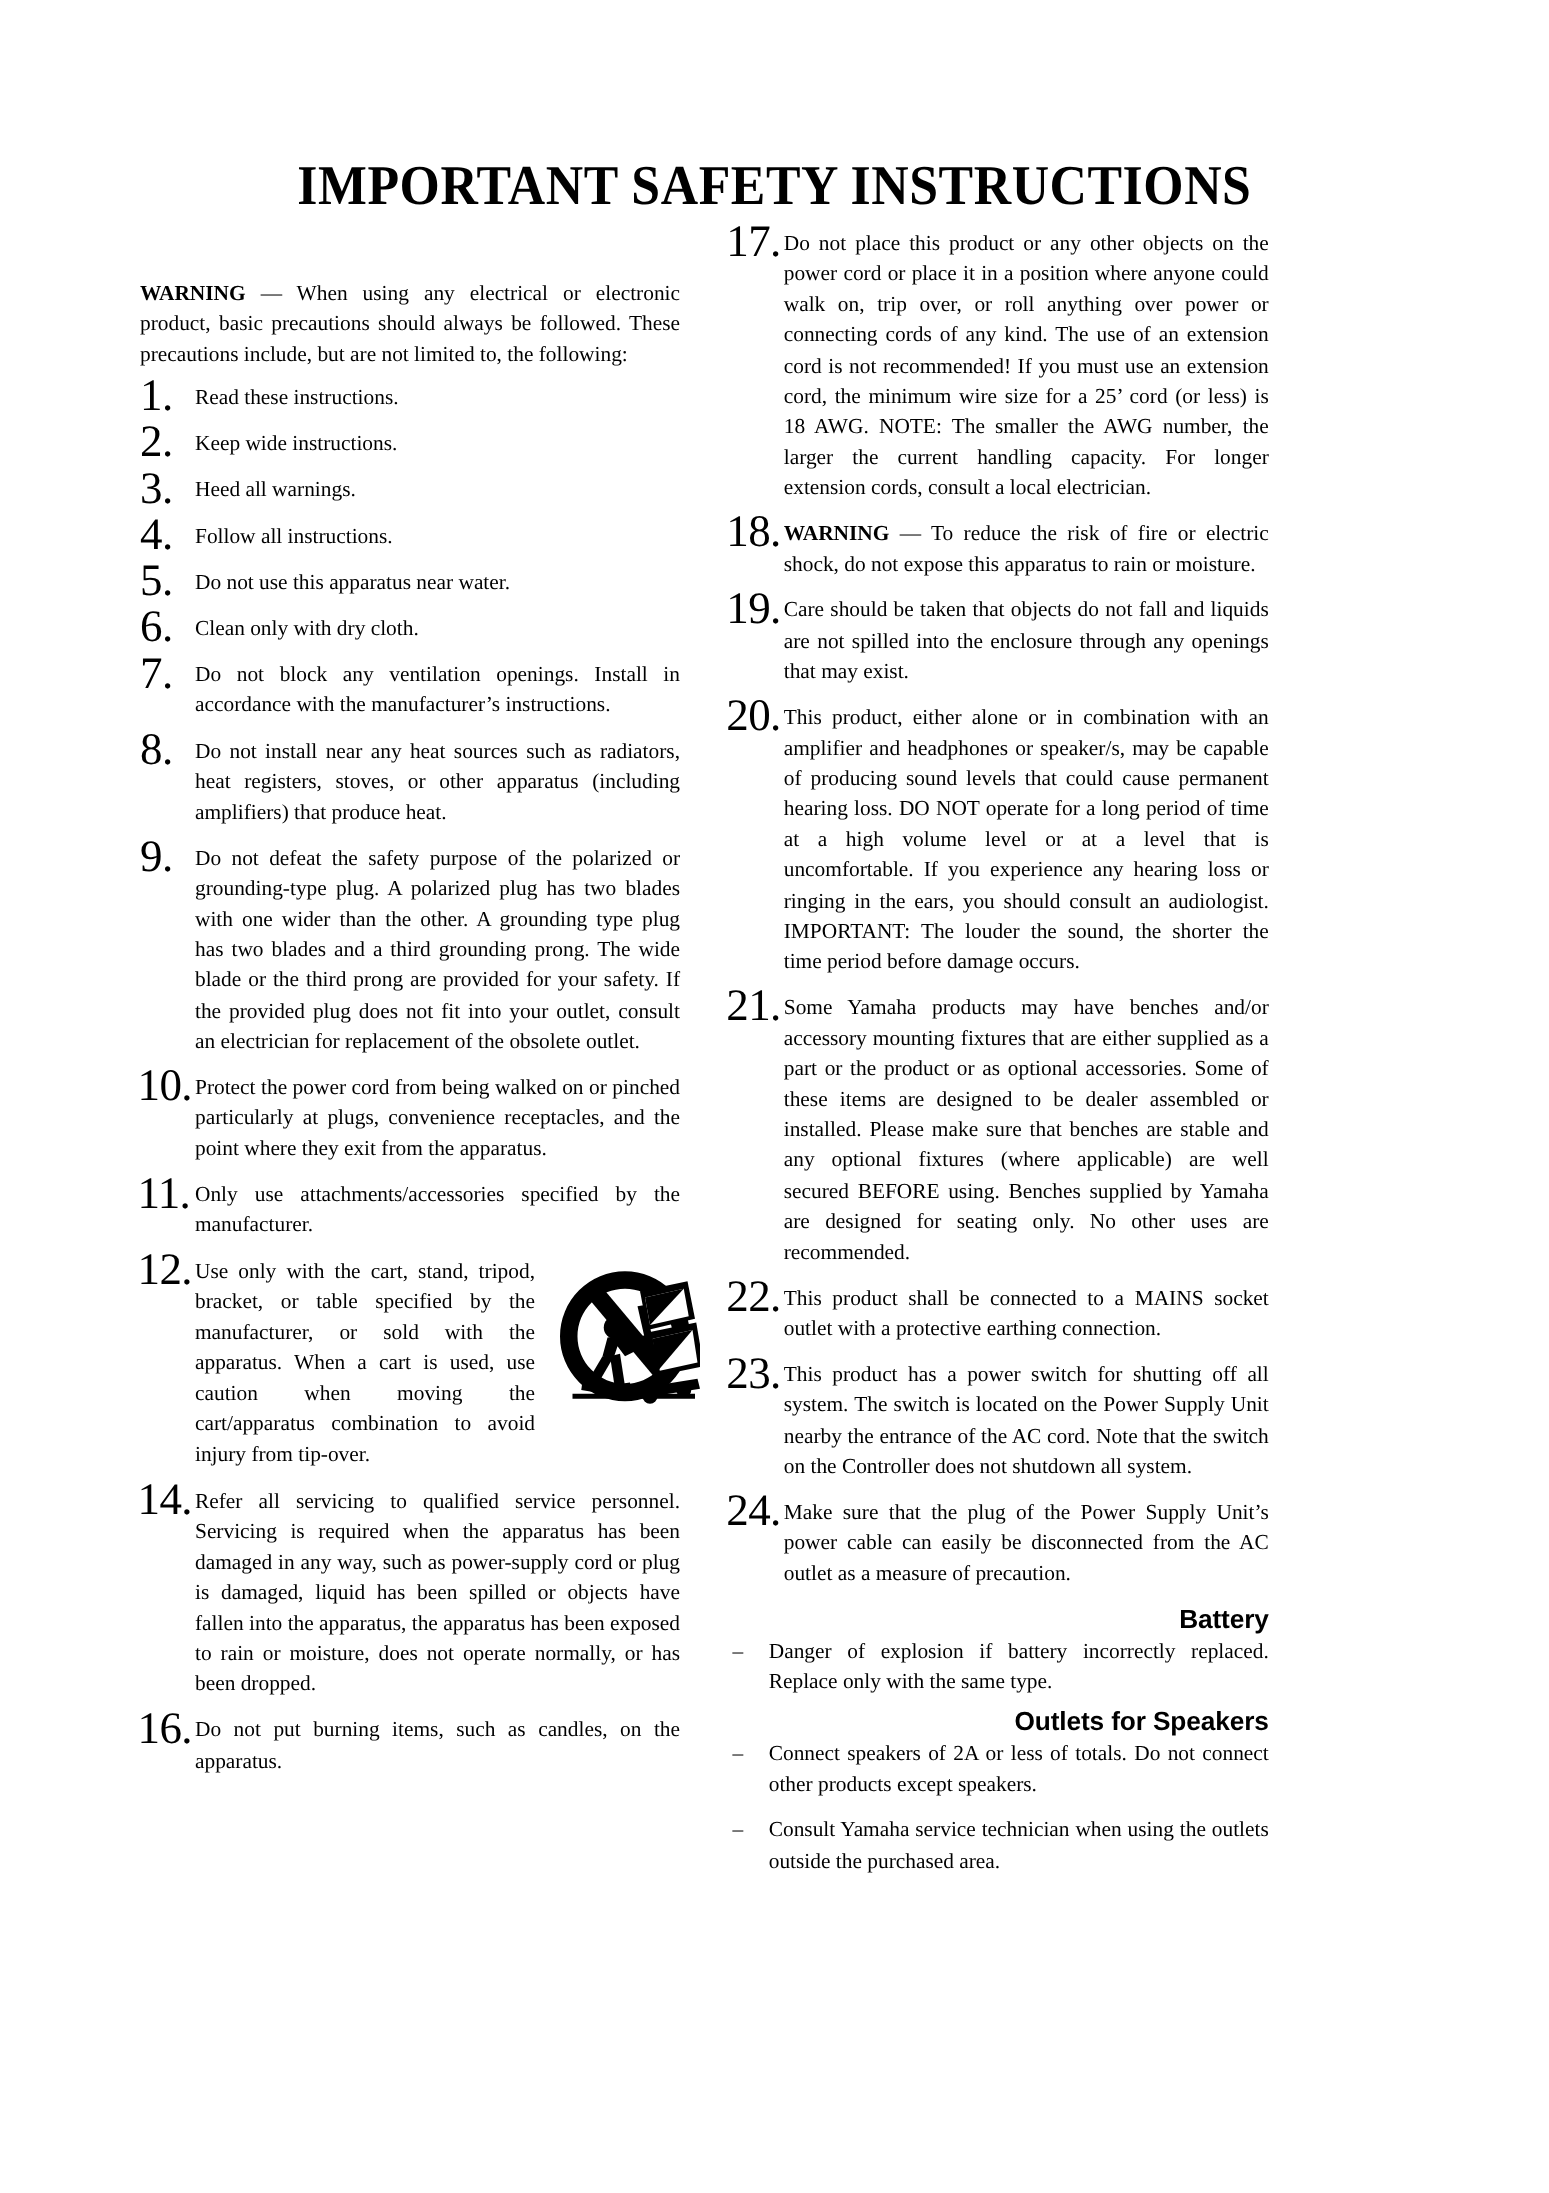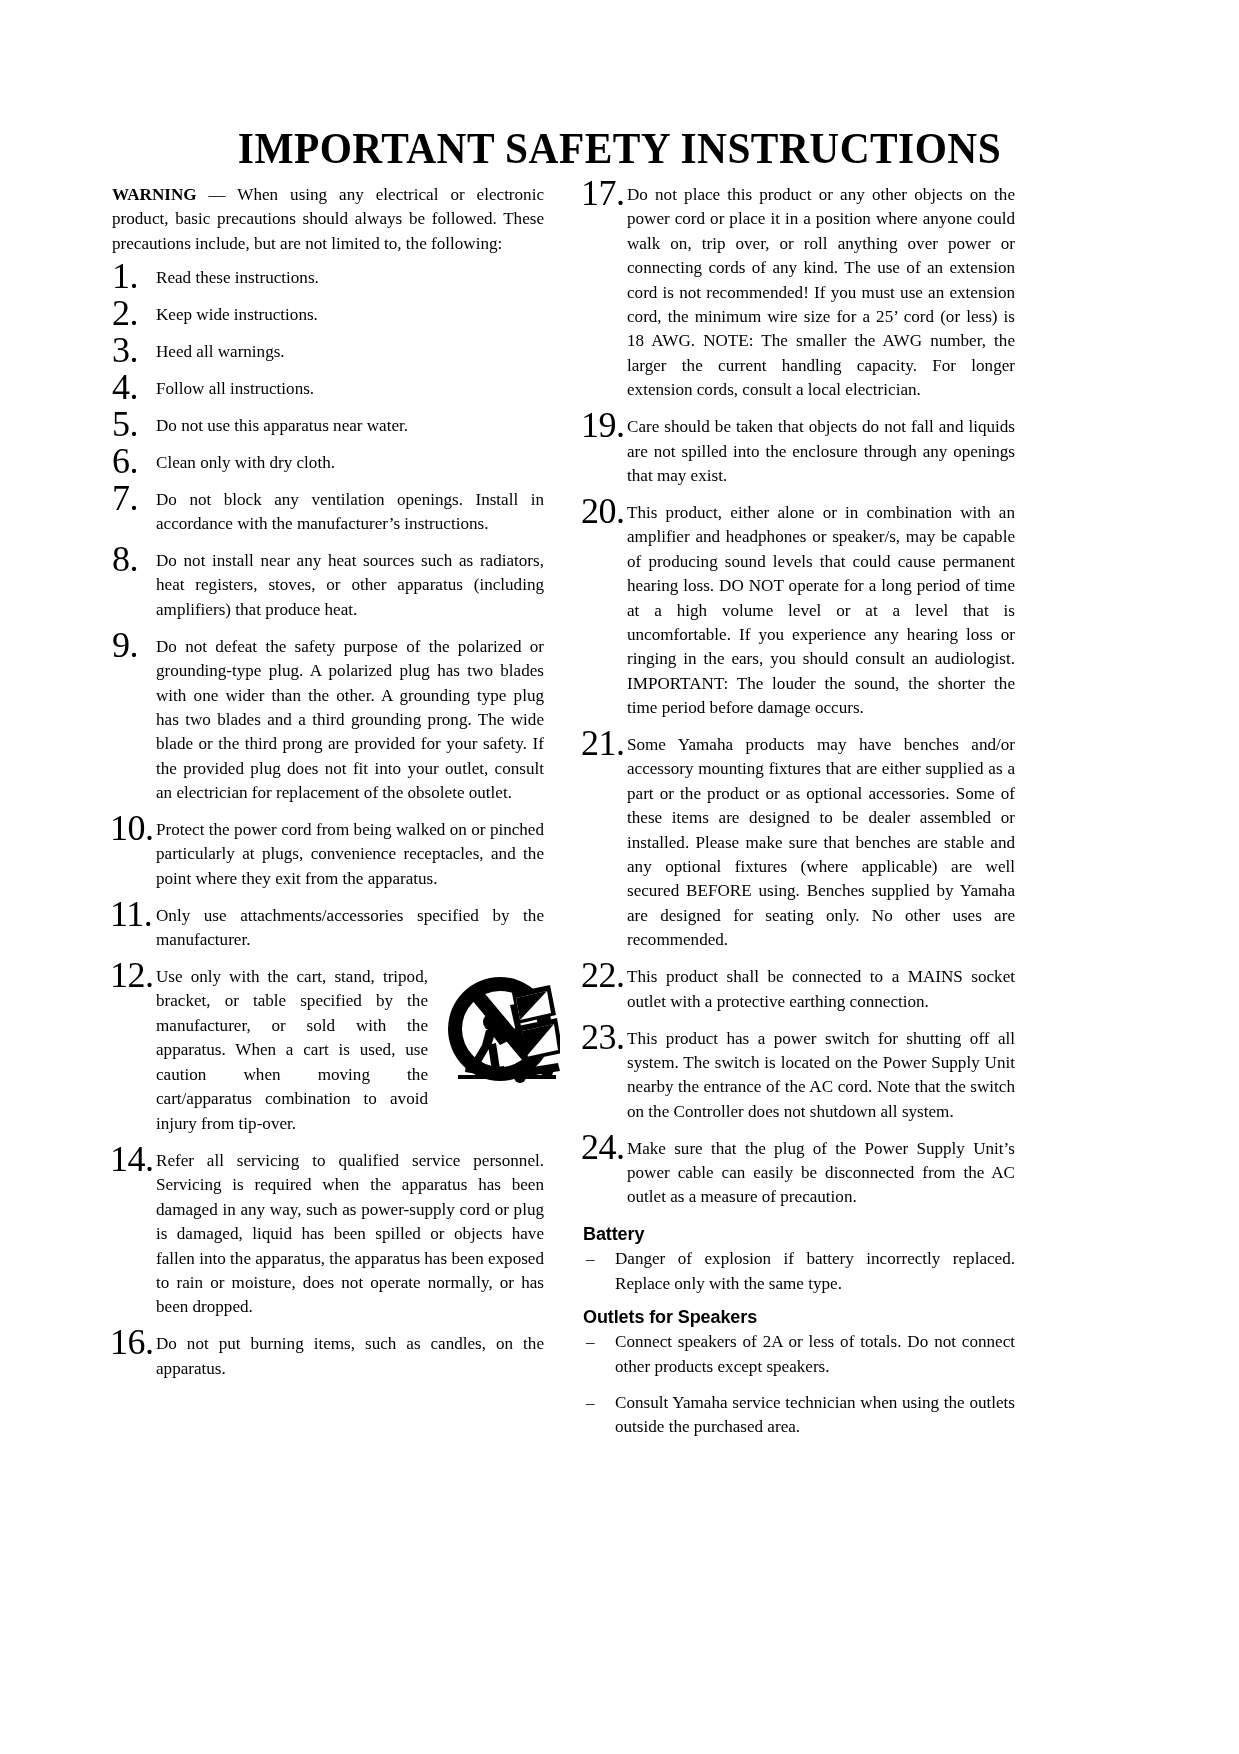--- a/index.html
+++ b/index.html
@@ -43,21 +43,21 @@
 
   
   .col {
     position: absolute;
     top: 183px;
     width: 432px;
     font-size: 17.1px;
     line-height: 24.4px;
     text-align: justify;
   }
-  .col-left  { left: 112px; }
+  .col-left  { left: 112px; margin-top: 40px; }
   .col-right { left: 583px; }
 
   .intro {
     text-align: justify;
     margin: 0 0 10px 0;
     text-justify: inter-word;
   }
   .intro b { font-weight: bold; }
 
   
@@ -98,24 +98,24 @@
     left: 334px;
     top: 6px;
     width: 114px;
     height: 118px;
   }
 
   
   .subhead {
     font-family: "Liberation Sans", "DejaVu Sans", sans-serif;
     font-weight: bold;
-    font-size: 18px;
+    font-size: 21px;
     line-height: 24px;
     margin: 9px 0 1px 0;
-    text-align: left;
+    text-align: right;
     letter-spacing: -0.1px;
   }
 
   .dash-item {
     position: relative;
     padding-left: 32px;
     margin-bottom: 2px;
     text-align: justify;
     text-justify: inter-word;
   }
@@ -283,20 +283,24 @@
 
   </div>
 
   <div class="col col-right">
 
     <div class="item">
       <span class="num wide">17.</span>
       <span class="body">Do not place this product or any other objects on the power cord or place it in a position where anyone could walk on, trip over, or roll anything over power or connecting cords of any kind. The use of an extension cord is not recommended! If you must use an extension cord, the minimum wire size for a 25’ cord (or less) is 18 AWG. NOTE: The smaller the AWG number, the larger the current handling capacity. For longer extension cords, consult a local electrician.</span>
     </div>
 
+    <div class="item">
+      <span class="num wide">18.</span>
+      <span class="body"><b>WARNING</b><span> — To reduce the risk of fire or electric shock, do not expose this apparatus to rain or moisture.</span></span>
+    </div>
 
     <div class="item">
       <span class="num wide">19.</span>
       <span class="body">Care should be taken that objects do not fall and liquids are not spilled into the enclosure through any openings that may exist.</span>
     </div>
     <div class="item">
       <span class="num wide">20.</span>
       <span class="body">This product, either alone or in combination with an amplifier and headphones or speaker/s, may be capable of producing sound levels that could cause permanent hearing loss. DO NOT operate for a long period of time at a high volume level or at a level that is uncomfortable. If you experience any hearing loss or ringing in the ears, you should consult an audiologist. IMPORTANT: The louder the sound, the shorter the time period before damage occurs.</span>
     </div>
     <div class="item">

